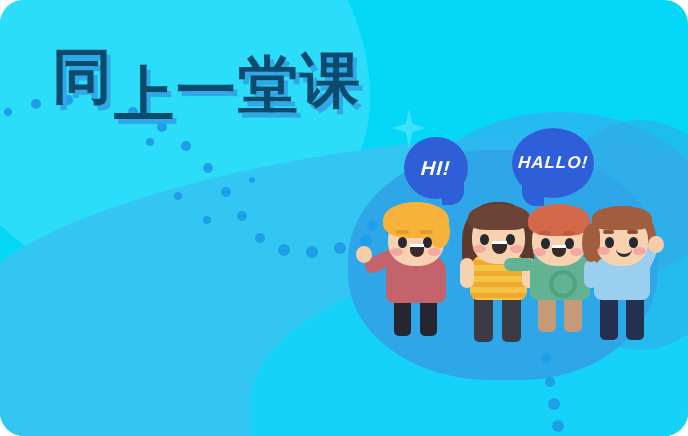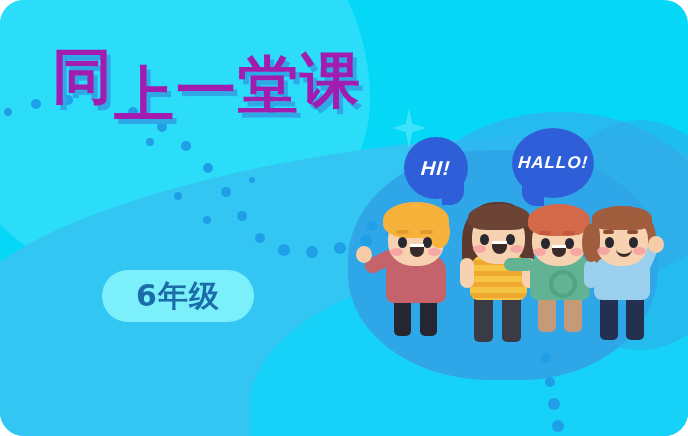--- a/index.html
+++ b/index.html
@@ -61,21 +61,21 @@
     clip-path:polygon(50% 0%,60% 40%,100% 50%,60% 60%,50% 100%,40% 60%,0% 50%,40% 40%);
   }
 
   
   .dot{position:absolute;border-radius:50%;background:#1E9FE8;}
 
   
   #title{
     position:absolute;left:52px;top:47px;
     font-size:60px;font-weight:700;letter-spacing:2px;
-    color:#a21caf;
+    color:#0c4a6e;
     text-shadow:4px 5px 0 #2EA8E6;
     white-space:nowrap;
     font-family:"DejaVu Sans","Liberation Sans",sans-serif;
   }
   #title .ch{display:inline-block;}
   #title .ch:nth-child(1){transform:translateY(-10px);}
   #title .ch:nth-child(2){transform:translateY(8px);}
   #title .ch:nth-child(3){transform:translateY(4px);}
   #title .ch:nth-child(4){transform:translateY(-2px);}
   #title .ch:nth-child(5){transform:translateY(-6px);}
@@ -166,23 +166,20 @@
       <div class="dot" style="left: 146px; top: 138px; width: 8px; height: 8px;"></div>
       <div class="dot" style="left: 174px; top: 192px; width: 8px; height: 8px;"></div>
       <div class="dot" style="left: 203px; top: 216px; width: 8px; height: 8px;"></div>
       <div class="dot" style="left: 249px; top: 177px; width: 6px; height: 6px;"></div>
       <div class="dot" style="left: 367px; top: 221px; width: 10px; height: 10px;"></div>
     </div>
 
   <div id="title"><span class="ch">同</span><span class="ch">上</span><span class="ch">一</span><span class="ch">堂</span><span class="ch">课</span></div>
 
 
-  <div id="grade-pill">
-    <span>6年级</span>
-  </div>
 
   <div class="bubble" id="bubble-hi">
     <span>HI!</span>
   </div>
   <div class="bubble" id="bubble-hallo">
     <span>HALLO!</span>
   </div>
 
   <div class="kid" id="kid-1" style="left:374px;top:198px;width:92px;height:148px;">
 

